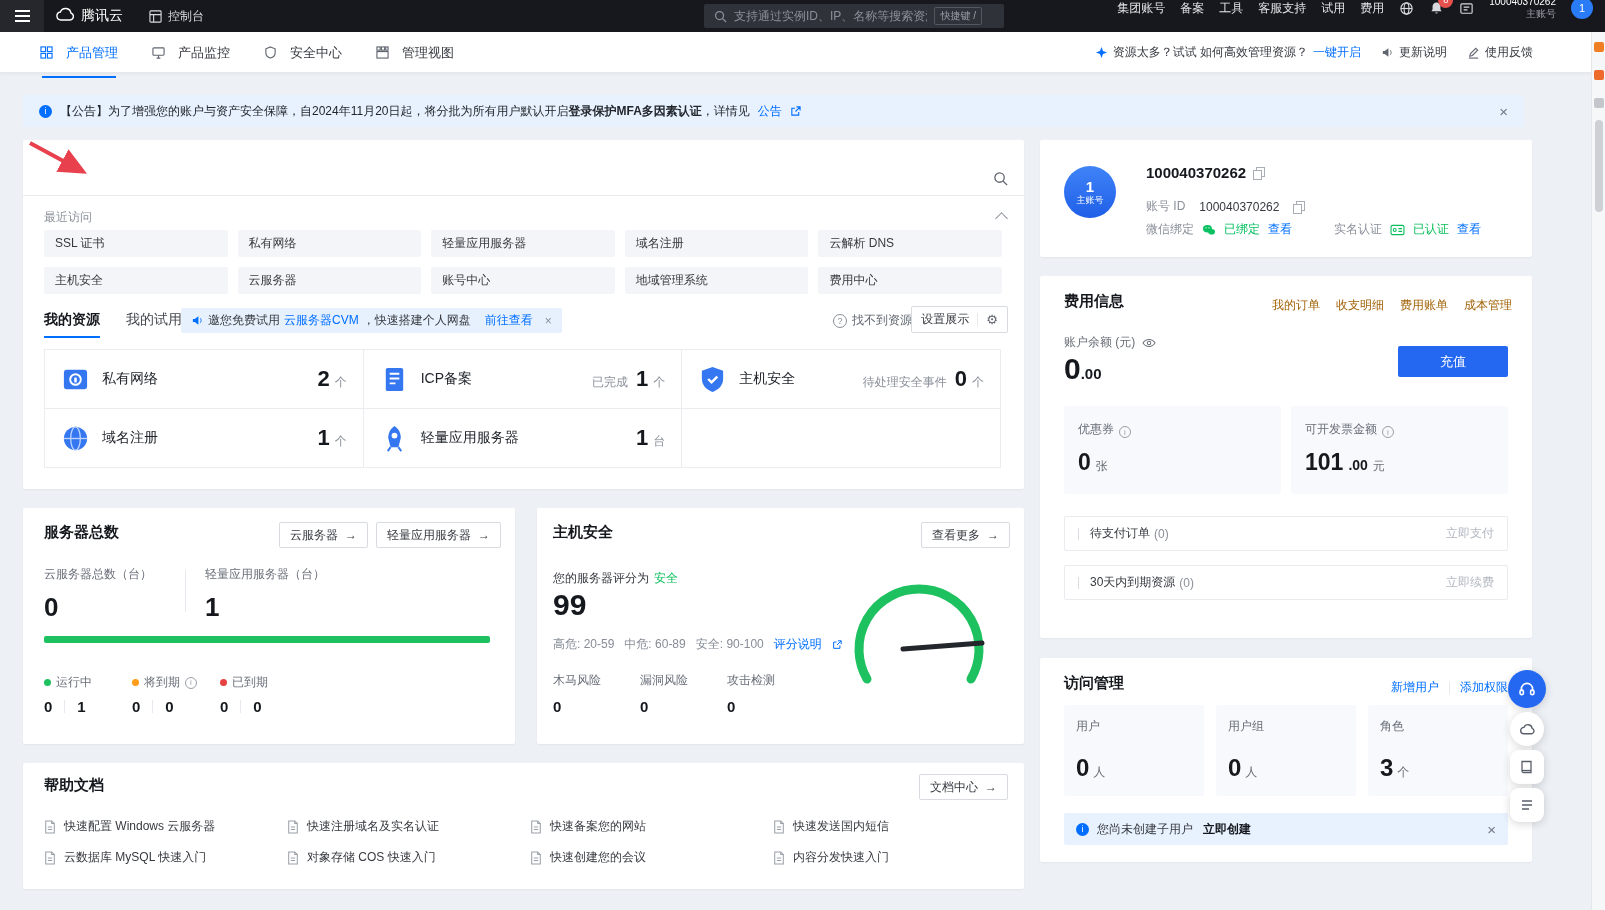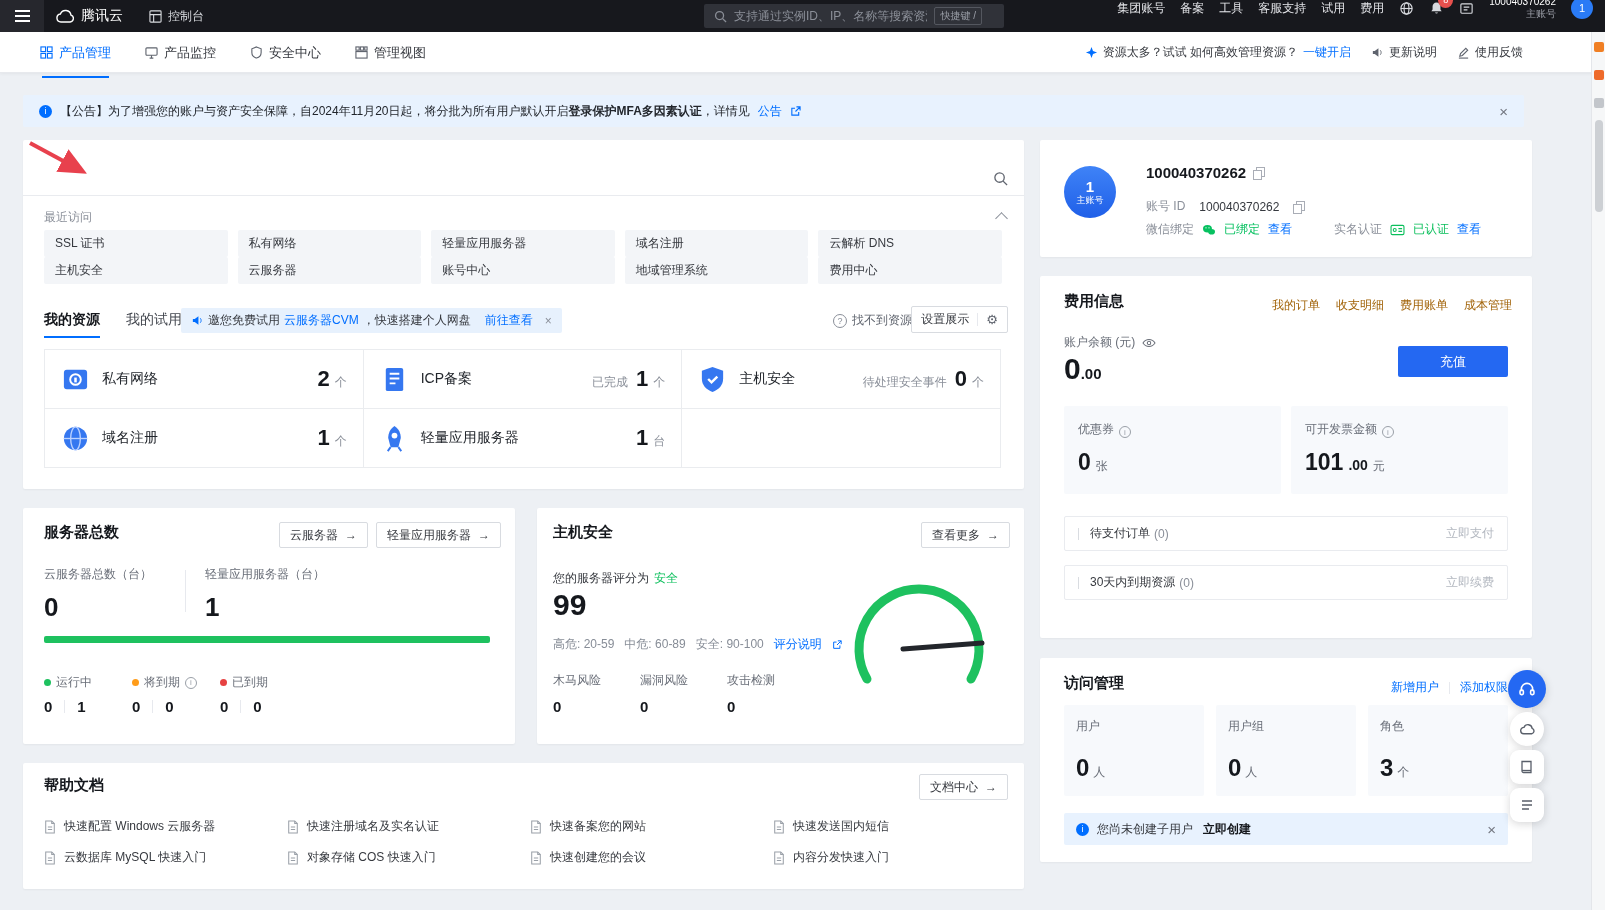--- a/index.html
+++ b/index.html
@@ -6,41 +6,41 @@
 body{font-family:"Liberation Sans","DejaVu Sans",sans-serif;background:#dfe3e8}
 #root{position:relative;width:1605px;height:910px;background:#edf0f4;overflow:hidden}
 svg{display:block;flex:none}
 .num{font-weight:700;color:#15181d}
 .vdiv{width:1px;background:#e7e9ee;align-self:center}
 
 
 .topbar{position:absolute;top:0;left:0;width:100%;height:32px;background:#17181d;display:flex;align-items:center;color:#e6e7ea;font-size:12px;z-index:30}
 .tb-burger{width:44px;height:32px;display:flex;align-items:center;justify-content:center;background:#26272d;cursor:pointer}
 .bars{display:block;width:15px;height:2px;background:#fff;box-shadow:0 -5px 0 #fff,0 5px 0 #fff}
-.tb-logo{display:flex;align-items:center;gap:7px;padding:0 16px 0 12px;font-size:14px;color:#fff;cursor:pointer}
+.tb-logo{display:flex;gap:7px;padding:0 16px 0 12px;font-size:14px;color:#fff;cursor:pointer}
 .tb-console{display:flex;align-items:center;gap:6px;padding:0 10px;color:#d8dade;cursor:pointer}
 .tb-search{position:absolute;left:704px;top:4px;width:300px;height:24px;background:#303239;border-radius:2px;display:flex;align-items:center;gap:7px;padding:0 22px 0 10px;cursor:text}
 .tb-search input{flex:1;background:transparent;border:none;outline:none;color:#c7cad1;font-size:12px;min-width:0}
 .tb-search input::placeholder{color:#8b8f98}
 .tb-shortcut{border:1px solid #54575f;color:#9b9fa8;font-size:10px;border-radius:2px;padding:1px 5px;white-space:nowrap}
 .tb-right{position:absolute;right:12px;top:0;height:16px;display:flex;align-items:center;gap:15px}
 .tb-item{cursor:pointer;white-space:nowrap;color:#e3e4e8}
 .tb-iconbtn{position:relative;display:flex;align-items:center;cursor:pointer;color:#d7d9de}
 .tb-badge{position:absolute;top:-8px;right:-9px;min-width:15px;height:15px;border-radius:8px;background:#e6504d;color:#fff;font-size:9px;display:flex;align-items:center;justify-content:center;padding:0 3px}
 .tb-account{text-align:right;line-height:1.25;font-size:10px;color:#fff;cursor:pointer}
 .tb-account .role{color:#9a9da6}
 .tb-avatar{width:22px;height:22px;border-radius:50%;background:#2a7bf6;color:#fff;display:flex;align-items:center;justify-content:center;font-size:11px;cursor:pointer}
 
 
 .subnav{position:absolute;top:32px;left:0;width:100%;height:41px;background:#fff;border-bottom:1px solid #e7e9ed;box-shadow:0 1px 3px rgba(0,0,0,.05);z-index:20}
 .sn-tabs{position:absolute;left:40px;top:0;height:41px;display:flex;gap:34px;align-items:center}
-.sn-tab{display:flex;gap:6px;align-items:center;font-size:13px;color:#36393f;cursor:pointer;height:51px;position:relative}
+.sn-tab{display:flex;gap:13px;align-items:center;font-size:13px;color:#36393f;cursor:pointer;height:51px;position:relative}
 .sn-tab.active{color:#006eff}
 .sn-tab.active::after{content:"";position:absolute;left:2px;right:2px;bottom:0;height:2px;background:#006eff}
-.sn-right{position:absolute;right:82px;top:0;height:41px;display:flex;align-items:center;gap:20px;font-size:12px;color:#36393f}
+.sn-right{position:absolute;right:72px;top:0;height:41px;display:flex;align-items:center;gap:20px;font-size:12px;color:#36393f}
 .sn-link{display:flex;align-items:center;gap:5px;cursor:pointer}
 .blue{color:#006eff}
 .green{color:#0abf5b}
 
 
 .announce{position:absolute;left:23px;top:95px;width:1501px;height:32px;background:#e8f2fe;display:flex;align-items:center;gap:8px;padding:0 16px;font-size:12px;color:#22262c;border-radius:2px}
 .close-x{margin-left:auto;color:#737780;cursor:pointer;font-size:15px;line-height:1}
 .icirc{display:inline-flex;width:13px;height:13px;border-radius:50%;align-items:center;justify-content:center;font-size:9px;flex:none;font-style:normal}
 .icirc.solid{background:#006eff;color:#fff}
 .icirc.q{border:1px solid #8a8f99;color:#8a8f99;width:14px;height:14px}
@@ -53,21 +53,21 @@
 .arrowchip::after{content:"→";margin-left:7px;color:#36393f}
 
 
 .ov{left:23px;top:140px;width:1001px;height:349px}
 .red-arrow{position:absolute;left:2px;top:0;pointer-events:none;z-index:5}
 .ov-searchrow{position:absolute;left:0;top:0;width:100%;height:56px;border-bottom:1px solid #e9ebef}
 .ov-searchrow input{position:absolute;left:21px;top:26px;width:860px;border:none;outline:none;font-size:13px;color:#22262c;background:transparent}
 .ov-mag{position:absolute;right:16px;top:31px;color:#5f646e;cursor:pointer}
 .ov-recent-title{position:absolute;left:21px;top:69px;font-size:12px;color:#8a8f99}
 .chev-btn{position:absolute;right:18px;top:74px;width:9px;height:9px;border-left:1.6px solid #8a8f99;border-top:1.6px solid #8a8f99;transform:rotate(45deg);cursor:pointer}
-.chips{position:absolute;left:21px;top:90px;width:958px;display:grid;grid-template-columns:repeat(5,1fr);gap:0 10px}
+.chips{position:absolute;left:21px;top:90px;width:958px;display:grid;grid-template-columns:repeat(5,1fr);gap:10px 10px}
 .chip{height:27px;line-height:27px;background:#f3f5f8;font-size:12px;color:#36393f;padding-left:11px;cursor:pointer;border-radius:2px;white-space:nowrap;overflow:hidden}
 .ov-tabs{position:absolute;left:21px;top:167px;display:flex;gap:26px;height:26px;align-items:center}
 .ov-tab{font-size:14px;color:#43474f;cursor:pointer;position:relative;white-space:nowrap}
 .ov-tab.active{color:#15181d;font-weight:700}
 .ov-tab.active::after{content:"";position:absolute;left:0;right:0;bottom:-9px;height:2px;background:#006eff}
 .ov-banner{position:absolute;left:158px;top:168px;height:25px;background:#e7f1fd;border-radius:2px;display:flex;align-items:center;gap:4px;padding:0 10px;font-size:12px;color:#36393f;white-space:nowrap}
 .ov-banner .act{color:#006eff;margin-left:10px;cursor:pointer}
 .ov-banner .bx{color:#8a8f99;margin-left:8px;cursor:pointer}
 .ov-notfound{position:absolute;right:112px;top:172px;display:flex;align-items:center;gap:5px;font-size:12px;color:#5f646e;cursor:pointer}
 .ov-display{position:absolute;right:16px;top:166px;height:27px;border:1px solid #d8dbe0;border-radius:2px;display:flex;align-items:center;gap:8px;padding:0 9px;font-size:12px;color:#36393f;cursor:pointer}

